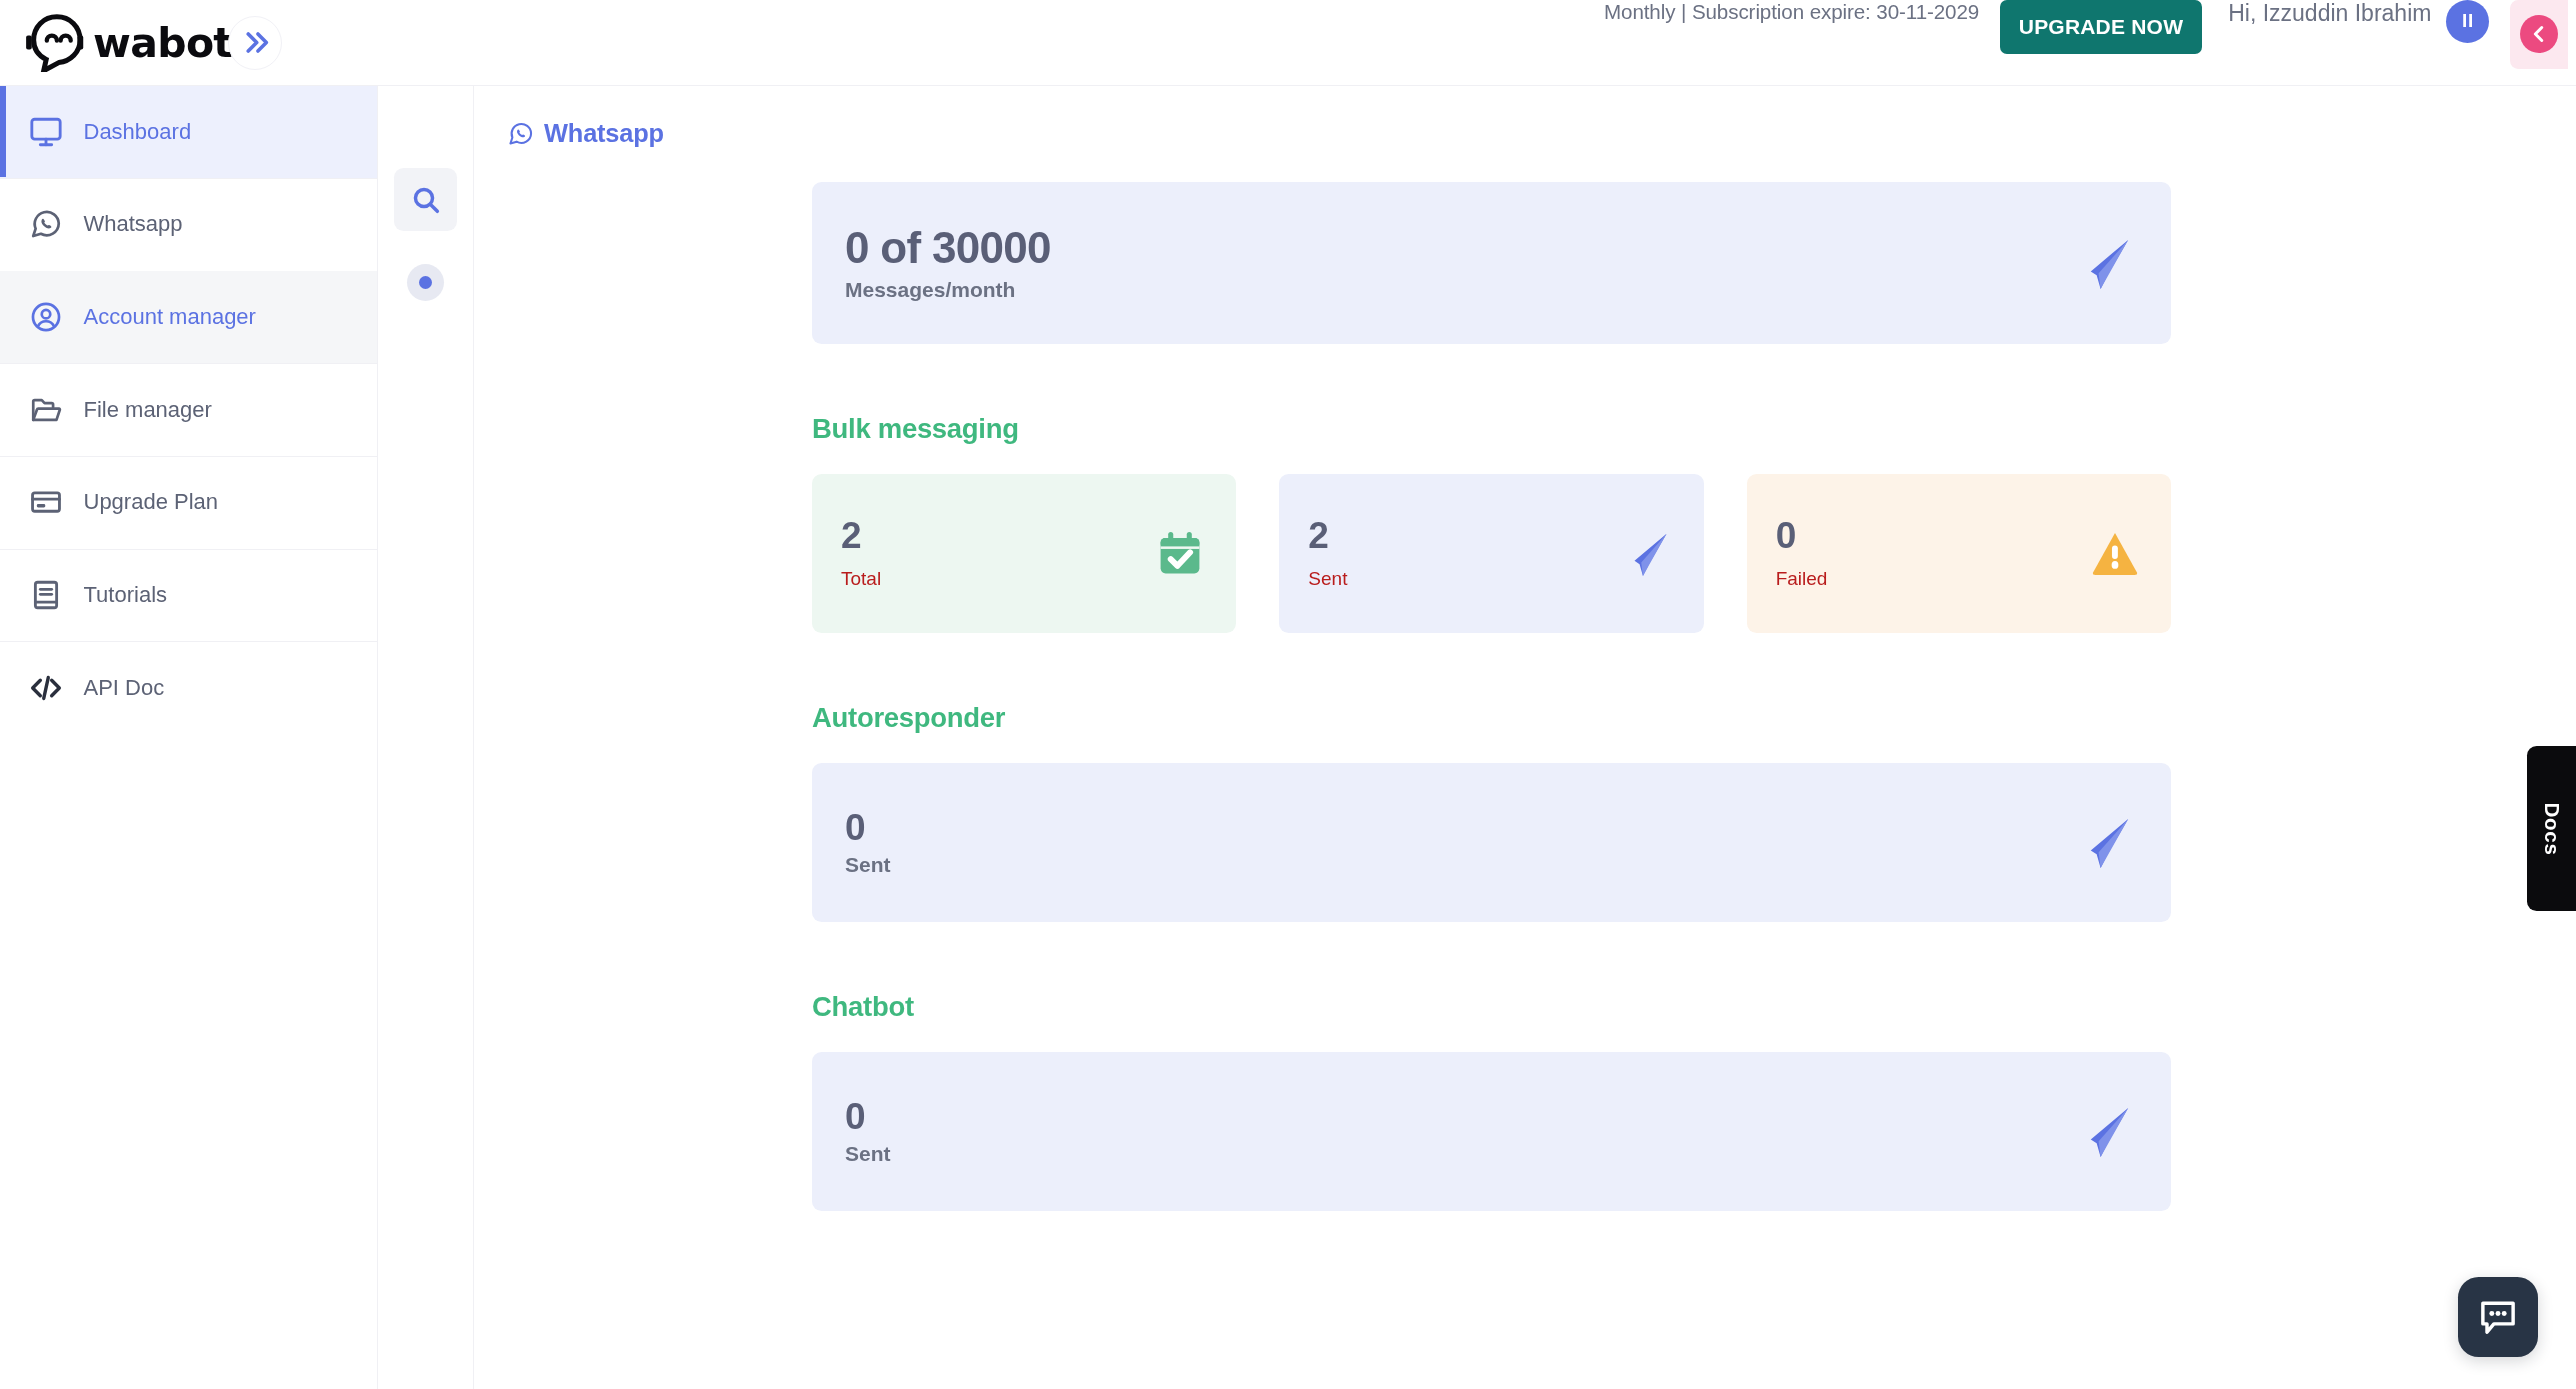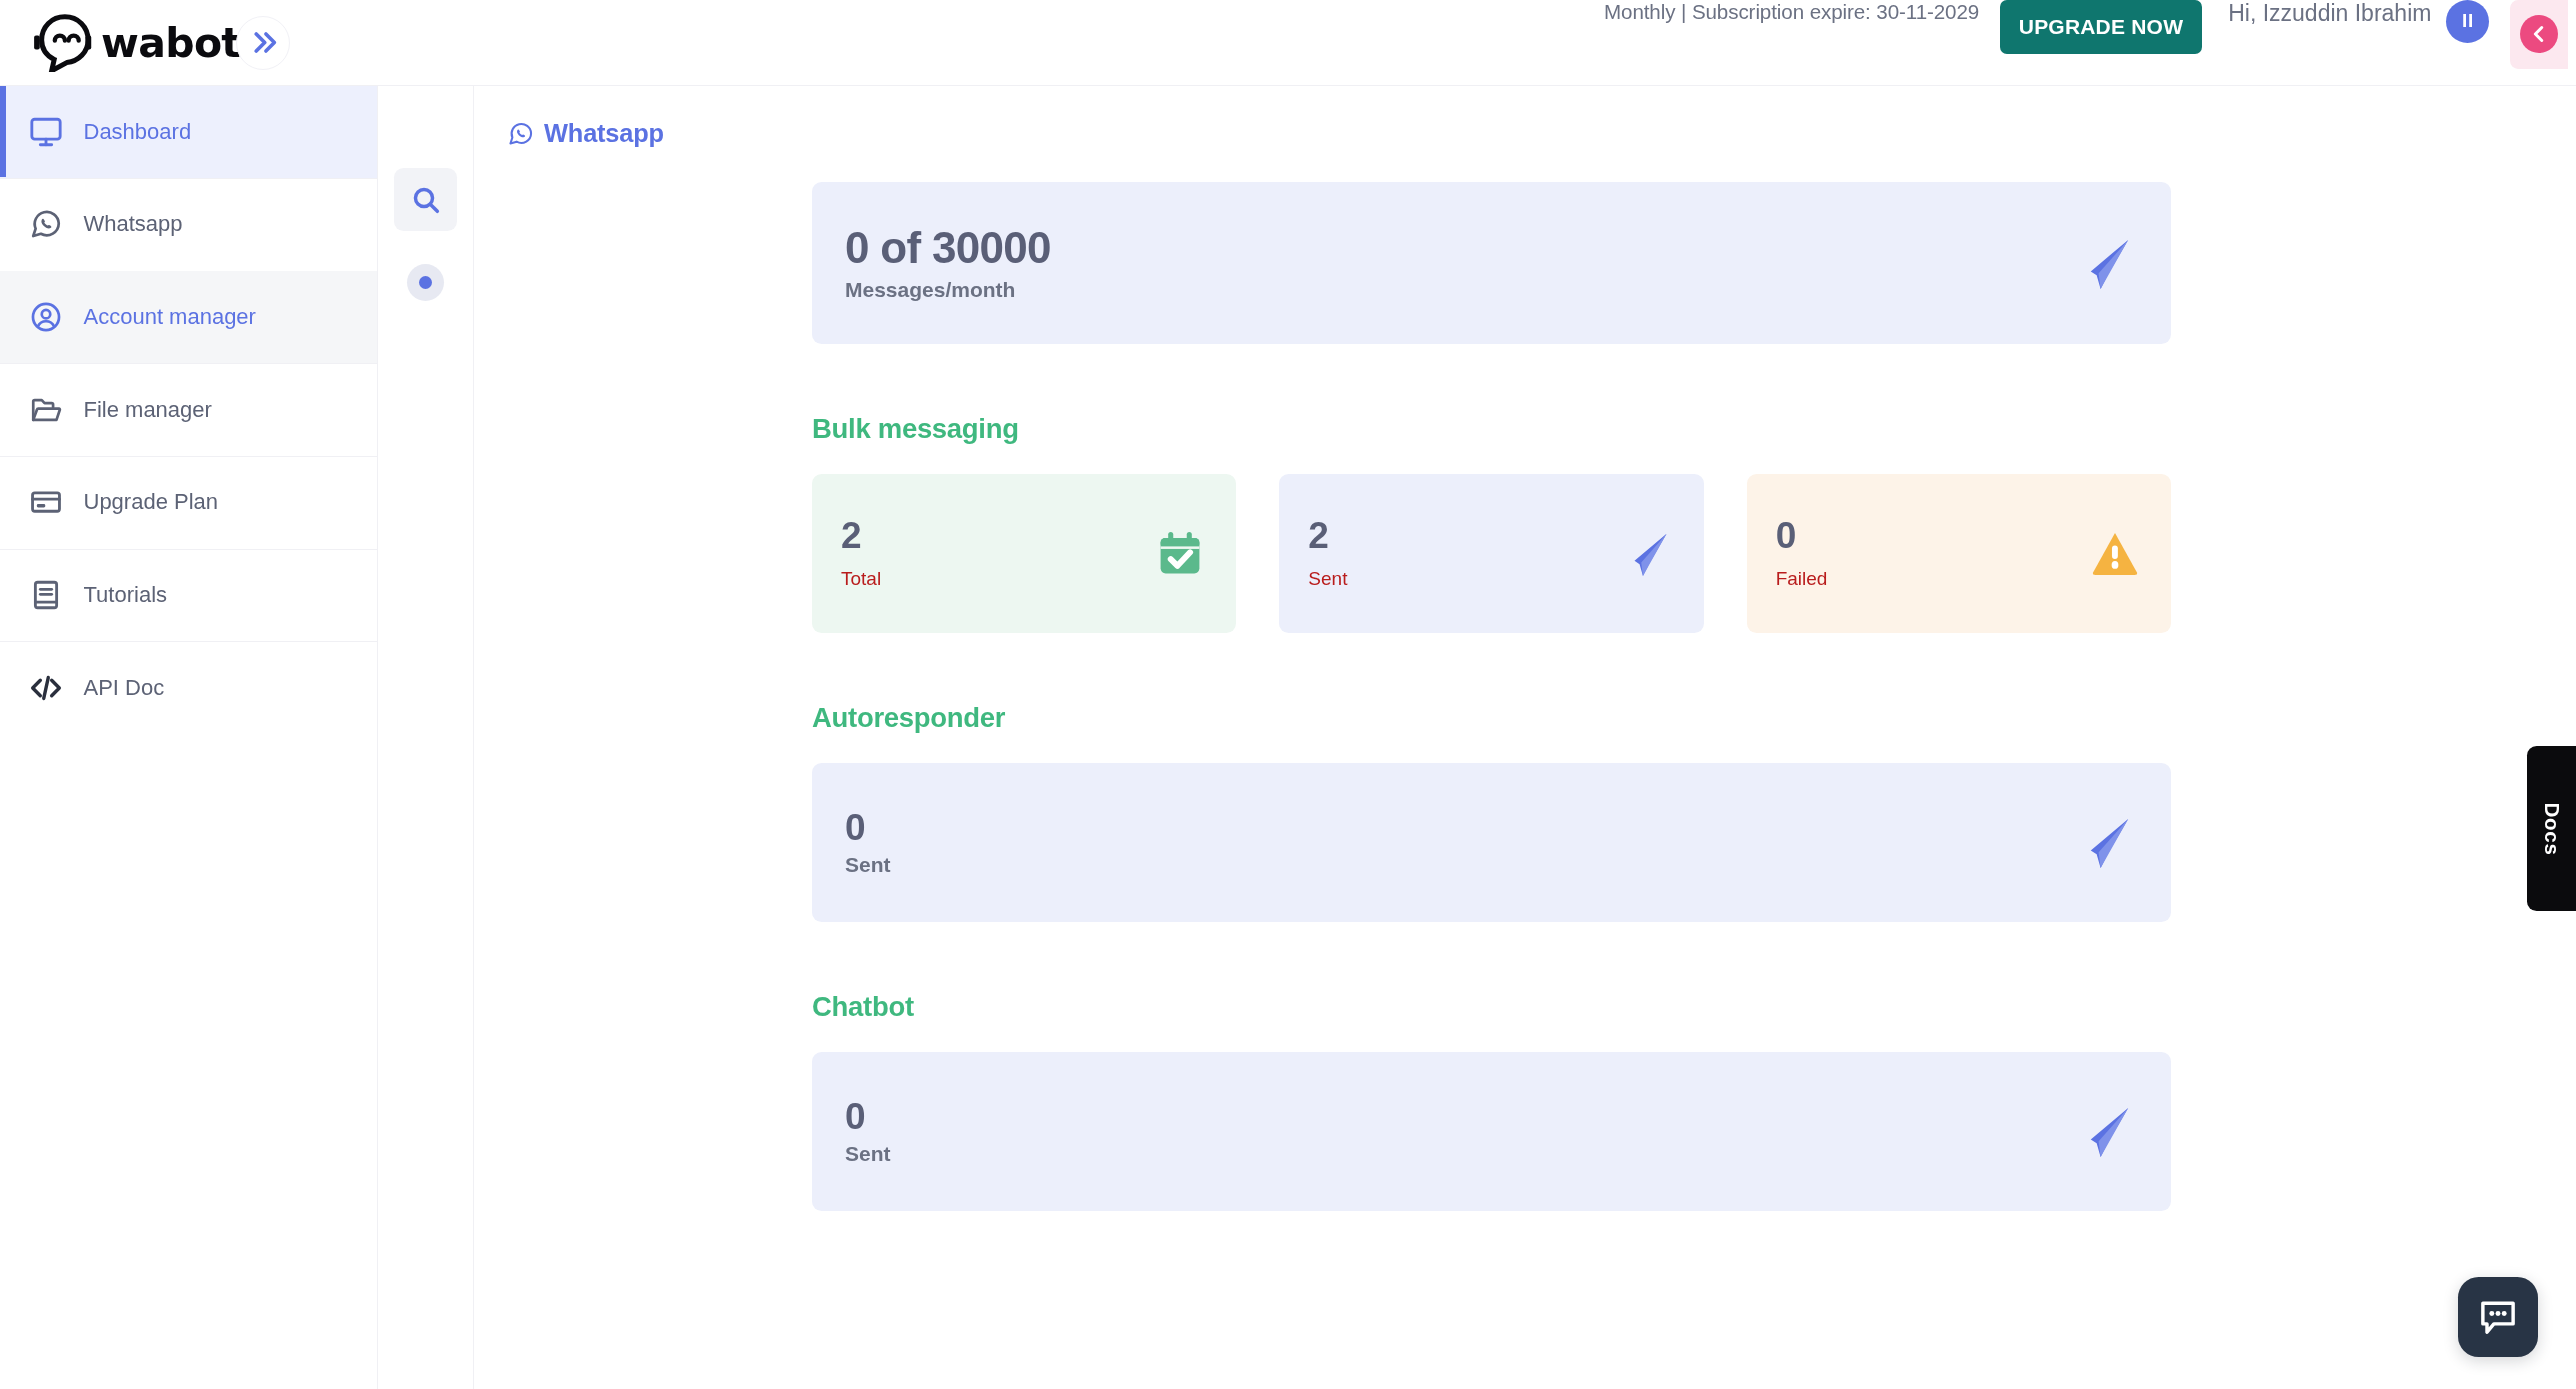--- a/index.html
+++ b/index.html
@@ -11,21 +11,21 @@
     color:#5a5f77;
     -webkit-font-smoothing:antialiased;
   }
   .app{position:relative;width:2576px;height:1390px;display:flex;flex-direction:column;}
 
   
   .topbar{
     height:86px;flex:0 0 86px;display:flex;align-items:center;
     background:#ffffff;border-bottom:0.7px solid #f0f0f4;position:relative;z-index:30;
   }
-  .brand{width:378px;flex:0 0 378px;display:flex;align-items:center;padding-left:34px;height:86px;}
+  .brand{width:378px;flex:0 0 378px;display:flex;align-items:center;padding-left:26px;height:86px;}
   .logo-wrap{display:flex;align-items:center;gap:4.1px;}
   .logo-mark{width:63px;height:59px;display:block;}
   .logo-text{font-size:41px;font-weight:700;letter-spacing:-0.7px;color:#0b0b0f;font-family:"DejaVu Sans",sans-serif;}
   .collapse-btn{
     width:54px;height:54px;border-radius:50%;border:0.7px solid #f1f1f6;background:#fff;
     display:flex;align-items:center;justify-content:center;margin-left:-4.1px;cursor:pointer;
   }
   .collapse-btn svg{width:29px;height:29px;}
   .topbar-spacer{flex:1 1 auto;}
   .topbar-right{display:flex;align-items:flex-start;gap:0;padding-right:8px;height:86px;}

